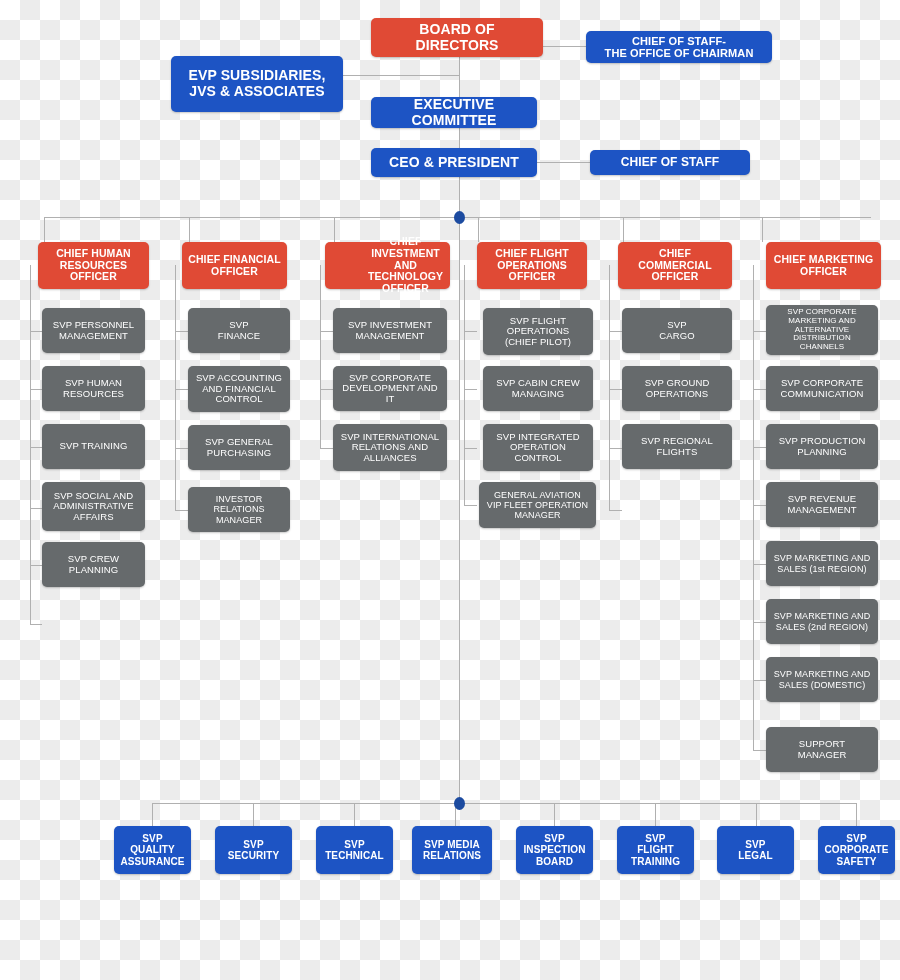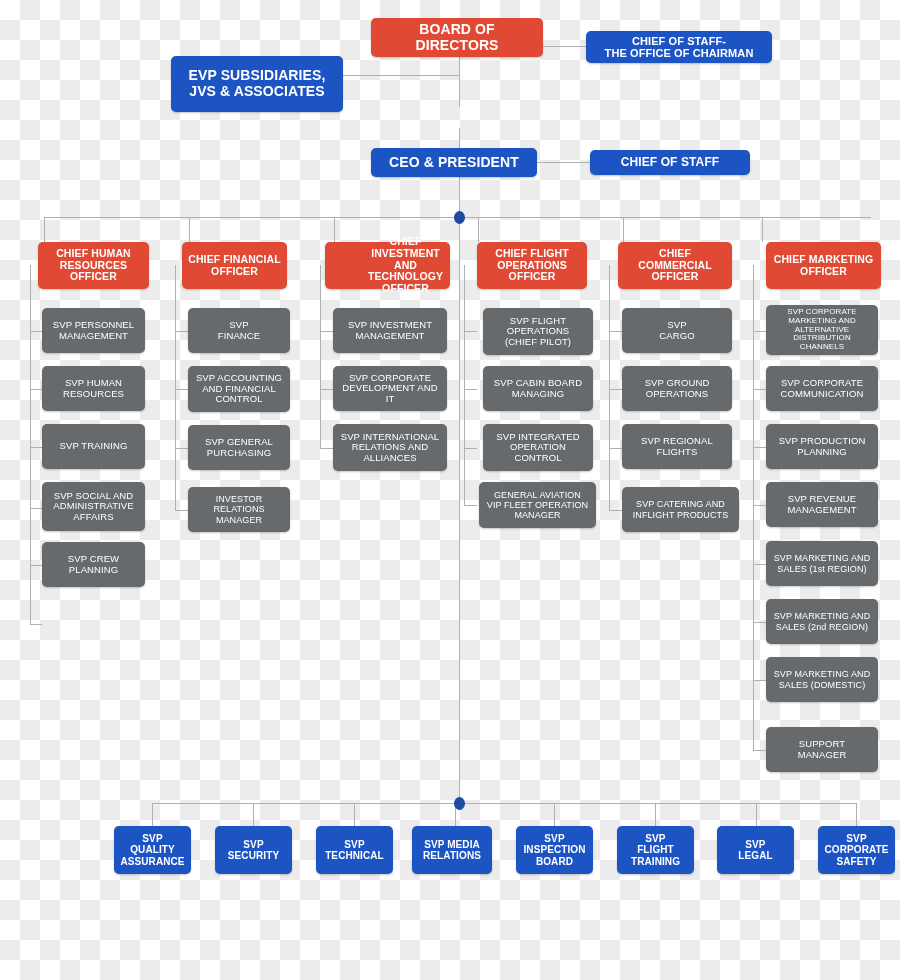--- a/index.html
+++ b/index.html
@@ -148,20 +148,22 @@
 
   <div class="node blue" style="left:586px; top:31px; width:186px; height:32px; font-size:11px;">CHIEF OF STAFF-
 THE OFFICE OF CHAIRMAN</div>
 
   <div class="node red" style="left:371px; top:18px; width:172px; height:39px; font-size:14px;">BOARD OF
 DIRECTORS</div>
 
   <div class="node blue" style="left:164px; top:56px; width:172px; height:56px; font-size:14px;margin-left:7px;">EVP SUBSIDIARIES,
 JVS &amp; ASSOCIATES</div>
 
+  <div class="node blue" style="left:371px; top:97px; width:166px; height:31px; font-size:14px;">EXECUTIVE
+COMMITTEE</div>
 
   <div class="node blue" style="left:371px; top:148px; width:166px; height:29px; font-size:14px;">CEO &amp; PRESIDENT</div>
 
   <div class="node blue" style="left:590px; top:150px; width:160px; height:25px; font-size:12px;">CHIEF OF STAFF</div>
 
   <div class="node red" style="left:38px; top:242px; width:111px; height:47px; font-size:10.5px;">CHIEF HUMAN
 RESOURCES
 OFFICER</div>
   <div class="node gray" style="left:42px; top:308px; width:103px; height:45px; font-size:9.5px;">SVP PERSONNEL
 MANAGEMENT</div>
@@ -196,40 +198,38 @@
   <div class="node gray" style="left:333px; top:424px; width:114px; height:47px; font-size:9.5px;">SVP INTERNATIONAL
 RELATIONS  AND
 ALLIANCES</div>
 
   <div class="node red" style="left:477px; top:242px; width:110px; height:47px; font-size:10.5px;">CHIEF FLIGHT
 OPERATIONS
 OFFICER</div>
   <div class="node gray" style="left:483px; top:308px; width:110px; height:47px; font-size:9.5px;">SVP FLIGHT
 OPERATIONS
 (CHIEF PILOT)</div>
-  <div class="node gray" style="left:483px; top:366px; width:110px; height:45px; font-size:9.5px;">SVP CABIN BOARD
+  <div class="node gray" style="left:483px; top:366px; width:110px; height:45px; font-size:9.5px;">SVP CABIN CREW
 MANAGING</div>
   <div class="node gray" style="left:483px; top:424px; width:110px; height:47px; font-size:9.5px;">SVP INTEGRATED
 OPERATION
 CONTROL</div>
   <div class="node gray" style="left:479px; top:482px; width:117px; height:46px; font-size:9px;">GENERAL AVIATION
 VIP FLEET OPERATION
 MANAGER</div>
 
   <div class="node red" style="left:618px; top:242px; width:114px; height:47px; font-size:10.5px;">CHIEF
 COMMERCIAL
 OFFICER</div>
   <div class="node gray" style="left:622px; top:308px; width:110px; height:45px; font-size:9.5px;">SVP
 CARGO</div>
   <div class="node gray" style="left:622px; top:366px; width:110px; height:45px; font-size:9.5px;">SVP GROUND
 OPERATIONS</div>
   <div class="node gray" style="left:622px; top:424px; width:110px; height:45px; font-size:9.5px;">SVP REGIONAL
 FLIGHTS</div>
-  <div class="node gray" style="left:622px; top:487px; width:117px; height:45px; font-size:9px;">SVP CATERING AND
-INFLIGHT PRODUCTS</div>
 
   <div class="node red" style="left:766px; top:242px; width:115px; height:47px; font-size:10.5px;">CHIEF MARKETING
 OFFICER</div>
   <div class="node gray" style="left:766px; top:305px; width:112px; height:50px; font-size:8px;">SVP CORPORATE
 MARKETING AND
 ALTERNATIVE
 DISTRIBUTION
 CHANNELS</div>
   <div class="node gray" style="left:766px; top:366px; width:112px; height:45px; font-size:9.5px;">SVP CORPORATE
 COMMUNICATION</div>

